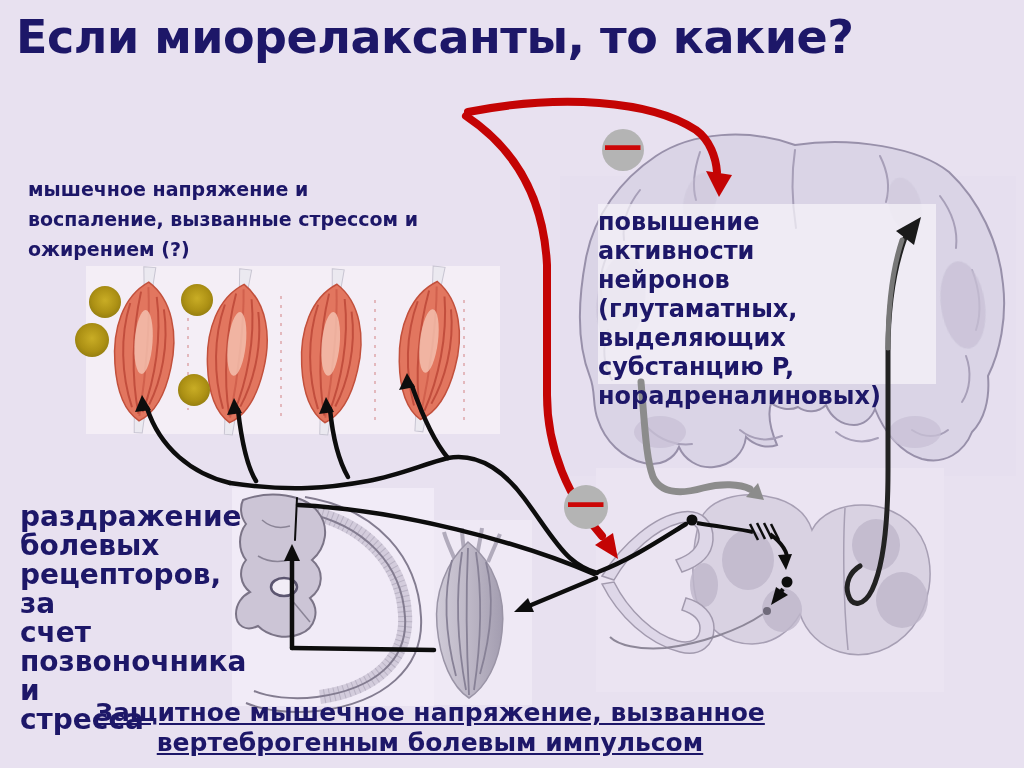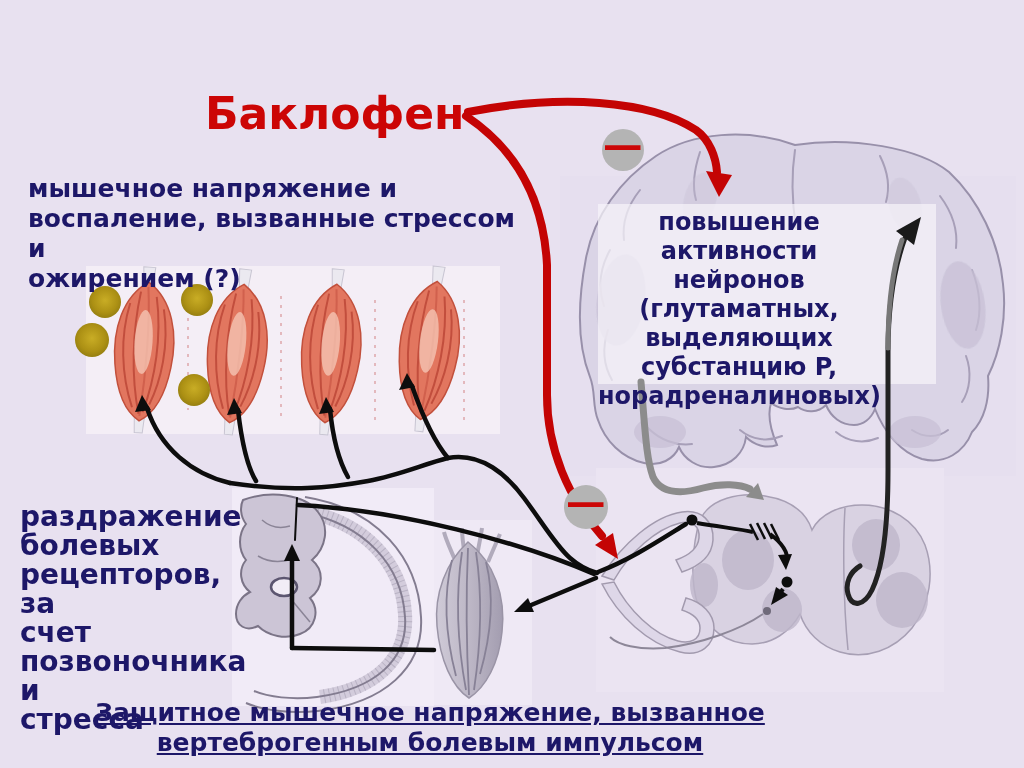--- a/index.html
+++ b/index.html
@@ -6,22 +6,22 @@
   .slide{
     position:relative; width:1024px; height:768px; overflow:hidden;
     background:#e8e1f0;
     font-family:"DejaVu Sans","Liberation Sans",sans-serif;
   }
   .art{position:absolute;inset:0;z-index:1;}
   .txt-layer{position:absolute;inset:0;z-index:2;pointer-events:none;}
   .t{position:absolute;color:#1d1768;font-weight:bold;white-space:pre-line;}
   .title{left:16px;top:10px;font-size:46px;letter-spacing:-0.5px;white-space:nowrap;}
   .drug{left:205px;top:88px;font-size:44px;color:#cc0505;white-space:nowrap;}
-  .stress{left:28px;top:174px;width:500px;font-size:25px;line-height:30px;}
-  .neuron{left:598px;top:208px;width:282px;font-size:24px;line-height:29px;text-align:center;}
+  .stress{left:28px;top:174px;width:500px;font-size:19px;line-height:30px;}
+  .neuron{left:598px;top:208px;width:282px;font-size:24px;line-height:29px;}
   .pain{left:20px;top:502px;width:240px;font-size:28px;line-height:29px;}
   .caption{left:58px;top:698px;width:744px;font-size:25px;line-height:30px;text-align:center;text-decoration:underline;}
   .minus{
     position:absolute;z-index:3;border-radius:50%;background:#b4b4b4;
     display:flex;align-items:center;justify-content:center;
   }
   .minus span{
     color:#cc0707;font-weight:bold;font-size:42px;line-height:1;
     transform:scaleX(1.35);margin-top:-6px;
   }
@@ -229,21 +229,21 @@
 
     <g>
       <path d="M468,112 C560,94 650,100 696,130 C710,140 716,158 717,172" fill="none" stroke="#c40404" stroke-width="8" stroke-linecap="round"></path>
       <polygon points="719,197 706,171 732,175" fill="#c40404"></polygon>
       <path d="M466,116 C520,152 544,205 547,265 L547,395 C547,448 568,498 602,536" fill="none" stroke="#c40404" stroke-width="8" stroke-linecap="round"></path>
       <polygon points="618,559 613,533 595,545" fill="#c40404"></polygon>
     </g>
   </svg>
 
   <div class="txt-layer">
-    <div class="t drug">Баклофен</div>
+    <div class="t title">Если миорелаксанты, то какие?</div>
     <div class="t stress">мышечное напряжение и
 воспаление, вызванные стрессом и
 ожирением (?)</div>
     <div class="t neuron">повышение
 активности нейронов
 (глутаматных,
 выделяющих
 субстанцию P,
 норадреналиновых)</div>
     <div class="t pain">раздражение

